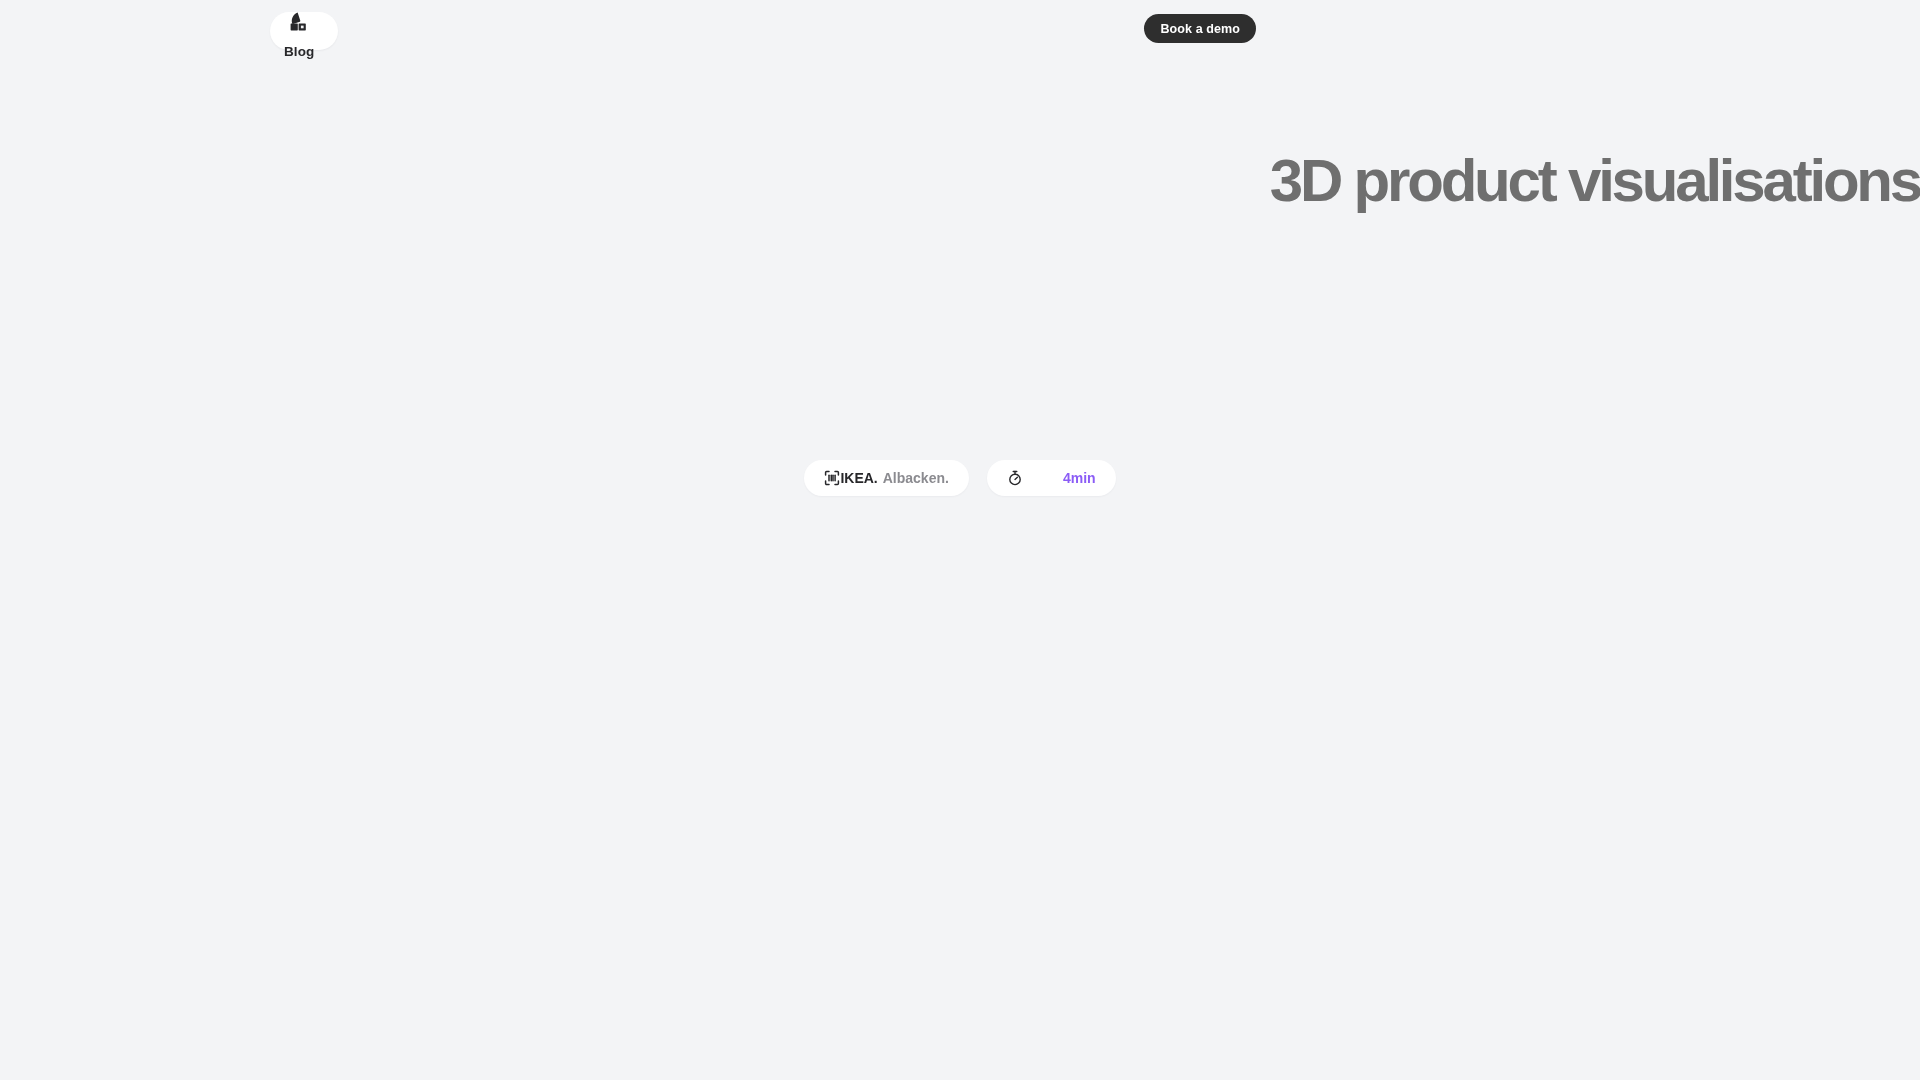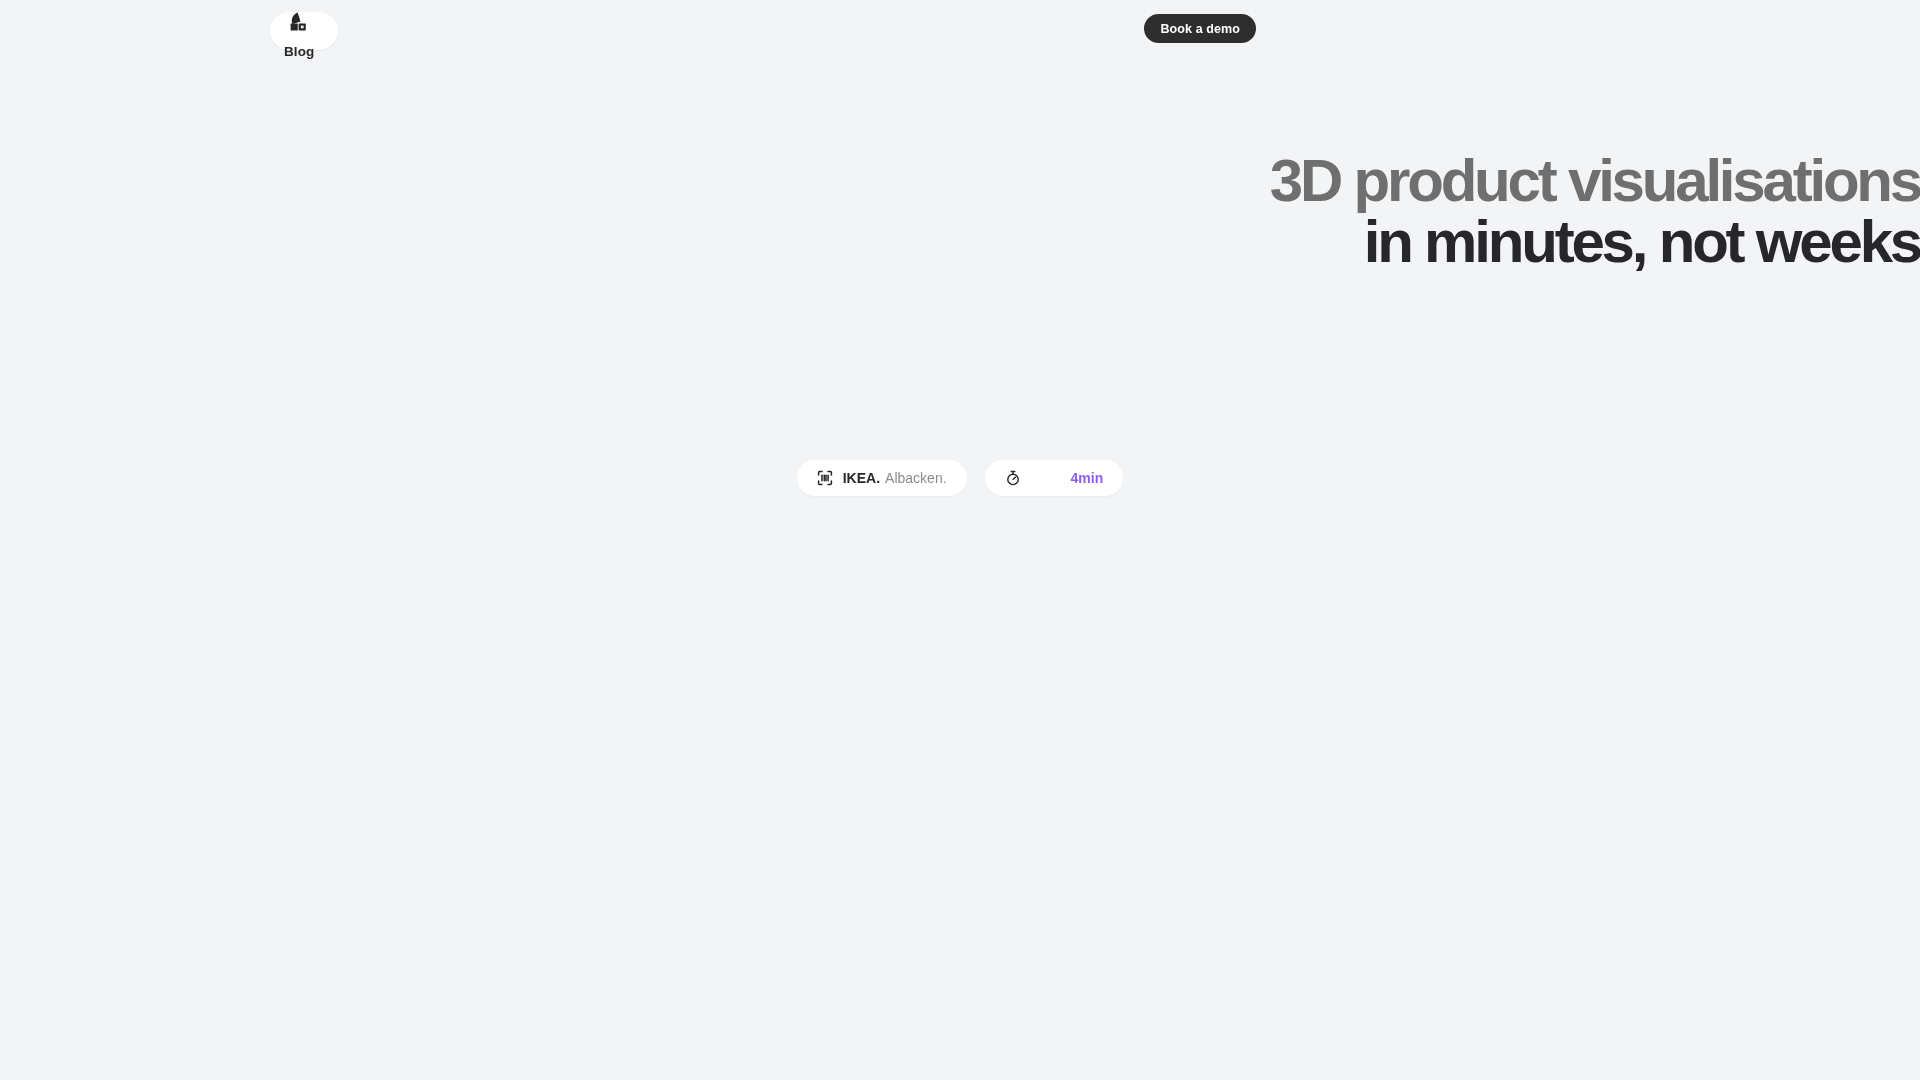--- a/index.html
+++ b/index.html
@@ -119,21 +119,20 @@
     width: 1920px;
     display: flex;
     justify-content: center;
     align-items: center;
     gap: 18px;
   }
 
   .meta-pill {
     display: flex;
     align-items: center;
-    gap: 10px;
     height: 36px;
     padding: 0 20px;
     background: #ffffff;
     border-radius: 999px;
     box-shadow: 0 1px 2px rgba(16, 24, 40, 0.04);
     font-size: 14px;
     font-weight: 700;
     color: #27272a;
     white-space: nowrap;
     cursor: pointer;
@@ -143,21 +142,21 @@
   .meta-icon {
     width: 16px;
     height: 16px;
     display: block;
     flex: none;
     color: #27272a;
   }
 
   .meta-text { display: flex; gap: 5px; align-items: baseline; }
   .meta-strong { color: #27272a; font-weight: 700; }
-  .meta-muted  { color: #8b8b90; font-weight: 400; }
+  .meta-muted  { color: #8b8b90; font-weight: 700; }
   .meta-value  { color: #8b5cf6; font-weight: 700; margin-left: 40px; }
 </style>
 </head>
 <body>
 
 <div class="page">
 
   <div class="topbar">
 
     <div class="nav-pill">
@@ -171,21 +170,20 @@
       </span>
       <span class="nav-link">Blog</span>
     </div>
 
     <button class="demo-btn">Book a demo</button>
   </div>
 
   <div class="hero">
     <h1 class="headline">
       <span class="line line-muted">3D product visualisations</span>
-      <span class="line line-dark">in minutes, not weeks</span>
     </h1>
   </div>
 
   <div class="meta-row">
 
     <div class="meta-pill">
       <span class="meta-icon">
         <svg viewBox="0 0 16 16" width="16" height="16" fill="none" stroke="currentColor" stroke-width="1.5" stroke-linecap="round" stroke-linejoin="round" aria-hidden="true">
           <path d="M1.6 5.0 V2.6 A1 1 0 0 1 2.6 1.6 H5.0"></path>
           <path d="M11.0 1.6 H13.4 A1 1 0 0 1 14.4 2.6 V5.0"></path>

